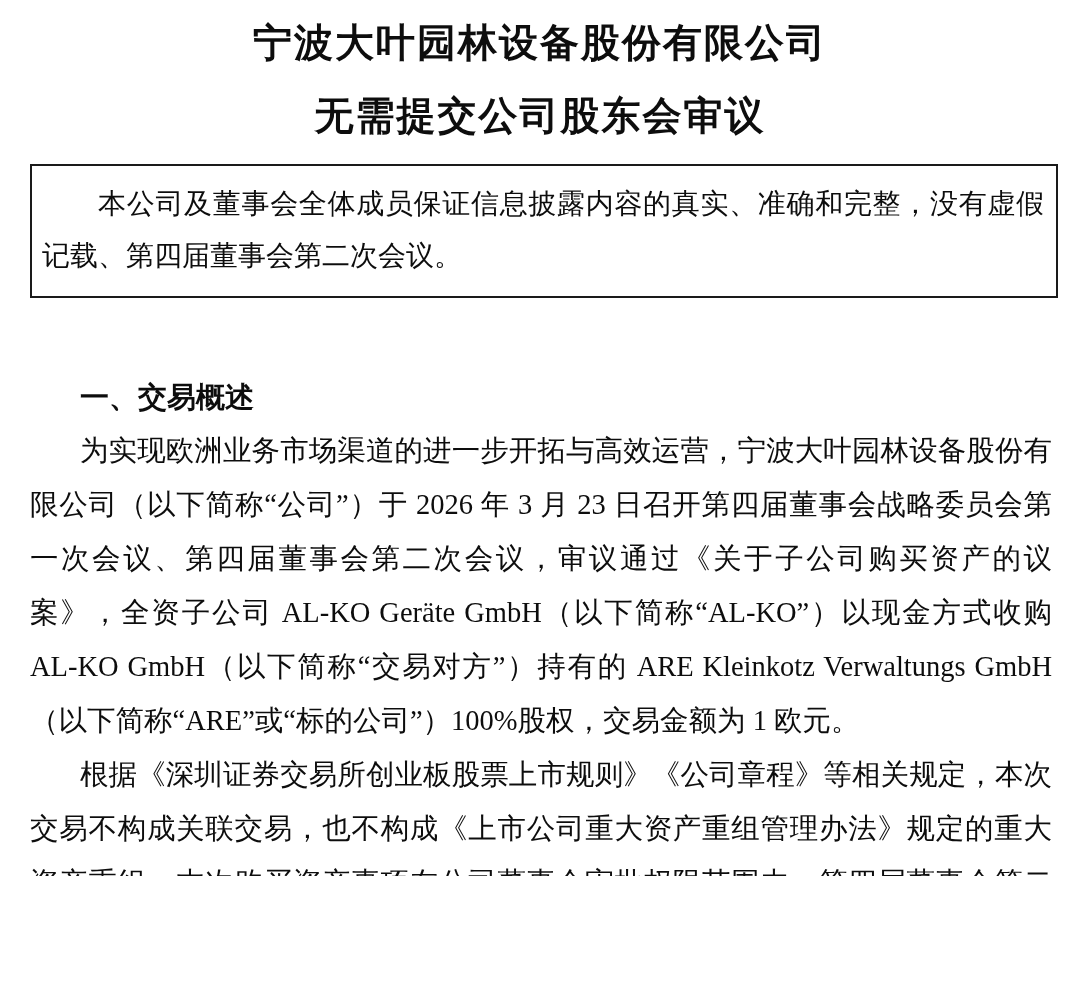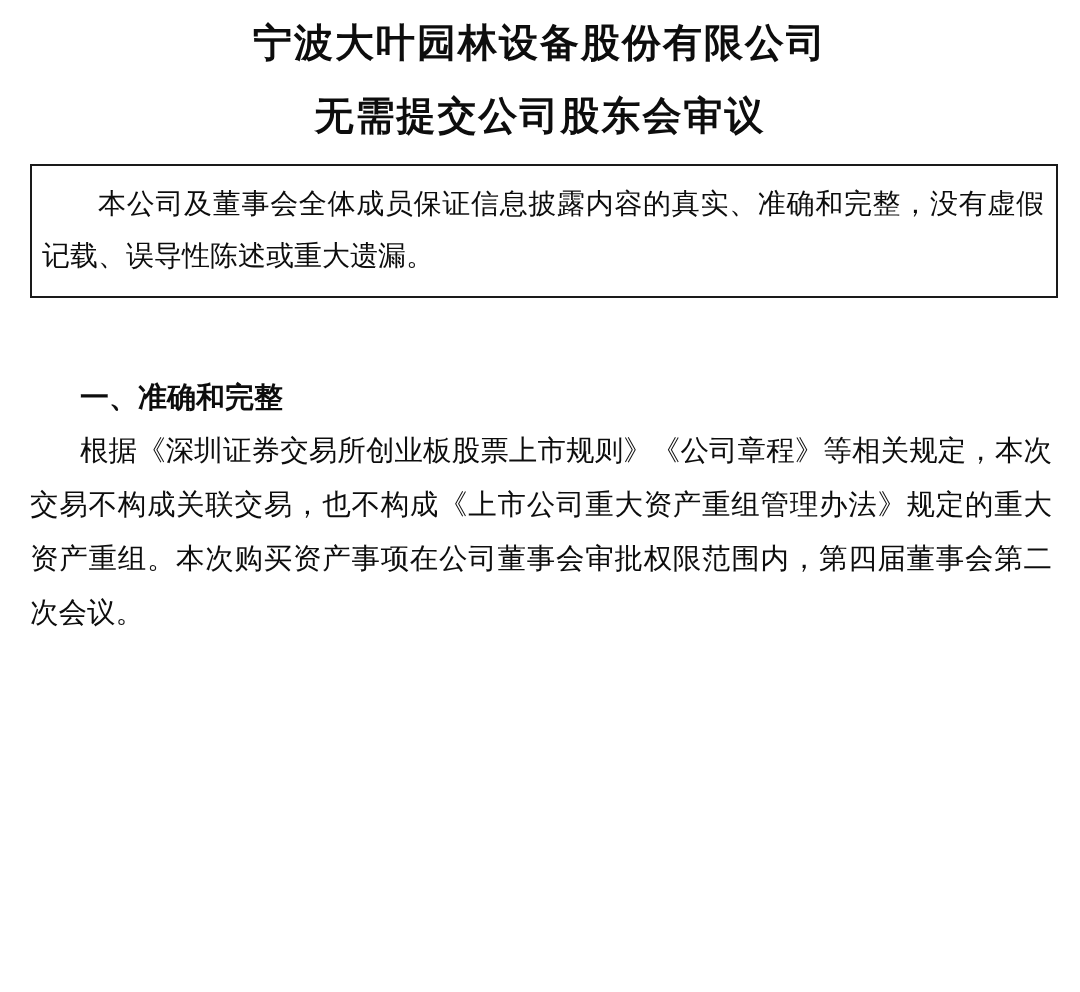--- a/index.html
+++ b/index.html
@@ -74,25 +74,26 @@
 </head>
 <body>
 
 <div class="page">
 
   <h1 class="doc-title line1">宁波大叶园林设备股份有限公司</h1>
 
   <h1 class="doc-title line2">无需提交公司股东会审议</h1>
 
   <div class="disclaimer-box">
-    <p>本公司及董事会全体成员保证信息披露内容的真实、准确和完整，没有虚假记载、误导性陈述或重大遗漏。</p>
+    <p>本公司及董事会全体成员保证信息披露内容的真实、准确和完整，没有虚假记载、第四届董事会第二次会议。</p>
   </div>
 
-  <h2 class="section-heading">一、准确和完整</h2>
+  <h2 class="section-heading">一、交易概述</h2>
 
+  <p class="body-para">为实现欧洲业务市场渠道的进一步开拓与高效运营，宁波大叶园林设备股份有限公司（以下简称“公司”）于 2026 年 3 月 23 日召开第四届董事会战略委员会第一次会议、第四届董事会第二次会议，审议通过《关于子公司购买资产的议案》，全资子公司 AL-KO Geräte GmbH（以下简称“AL-KO”）以现金方式收购 AL-KO GmbH（以下简称“交易对方”）持有的 ARE Kleinkotz Verwaltungs GmbH（以下简称“ARE”或“标的公司”）100%股权，交易金额为 1 欧元。</p>
 
   <p class="body-para">根据《深圳证券交易所创业板股票上市规则》《公司章程》等相关规定，本次交易不构成关联交易，也不构成《上市公司重大资产重组管理办法》规定的重大资产重组。本次购买资产事项在公司董事会审批权限范围内，第四届董事会第二次会议。</p>
 
   <div class="watermark">
     <span>
       <svg width="49" height="45" viewBox="0 0 49 45" xmlns="http://www.w3.org/2000/svg">
         <g fill="#b4b4b4">
           <ellipse cx="18.5" cy="16" rx="17.2" ry="14.6"></ellipse>
           <path d="M11 27 L4.5 36.5 L19 30 Z"></path>
           <ellipse cx="36" cy="29.5" rx="12.2" ry="10.4" stroke="#ffffff" stroke-width="2.6"></ellipse>

